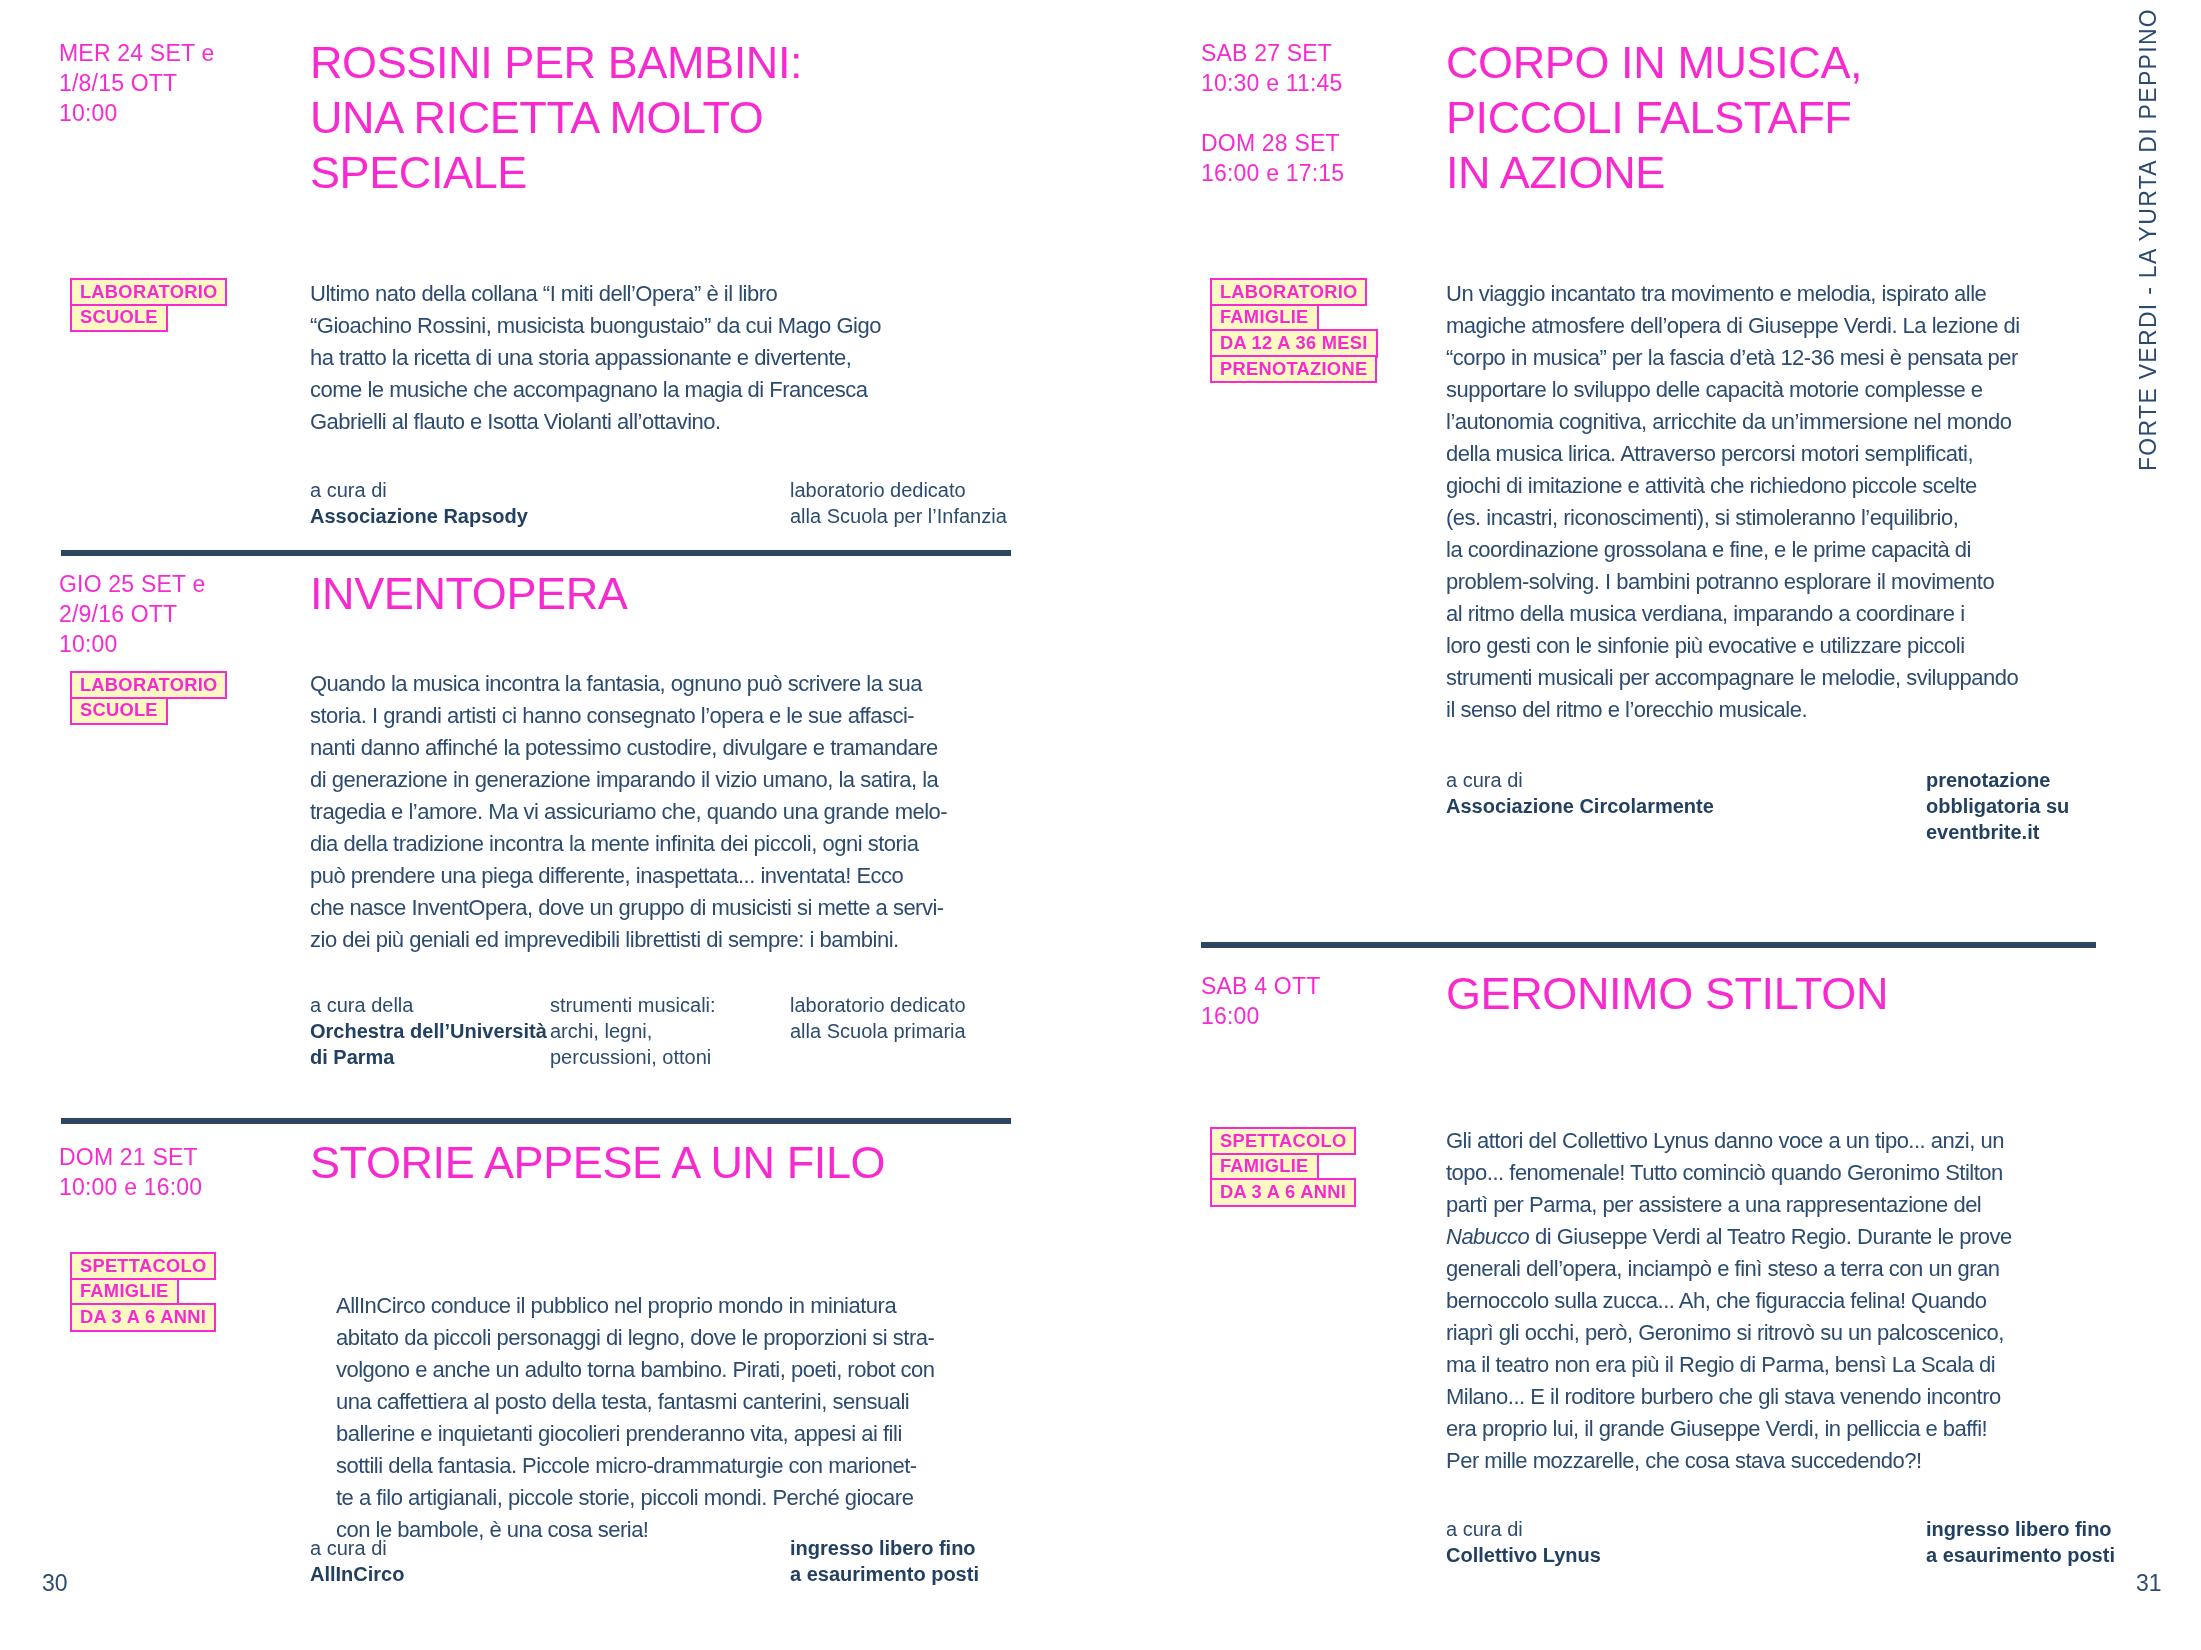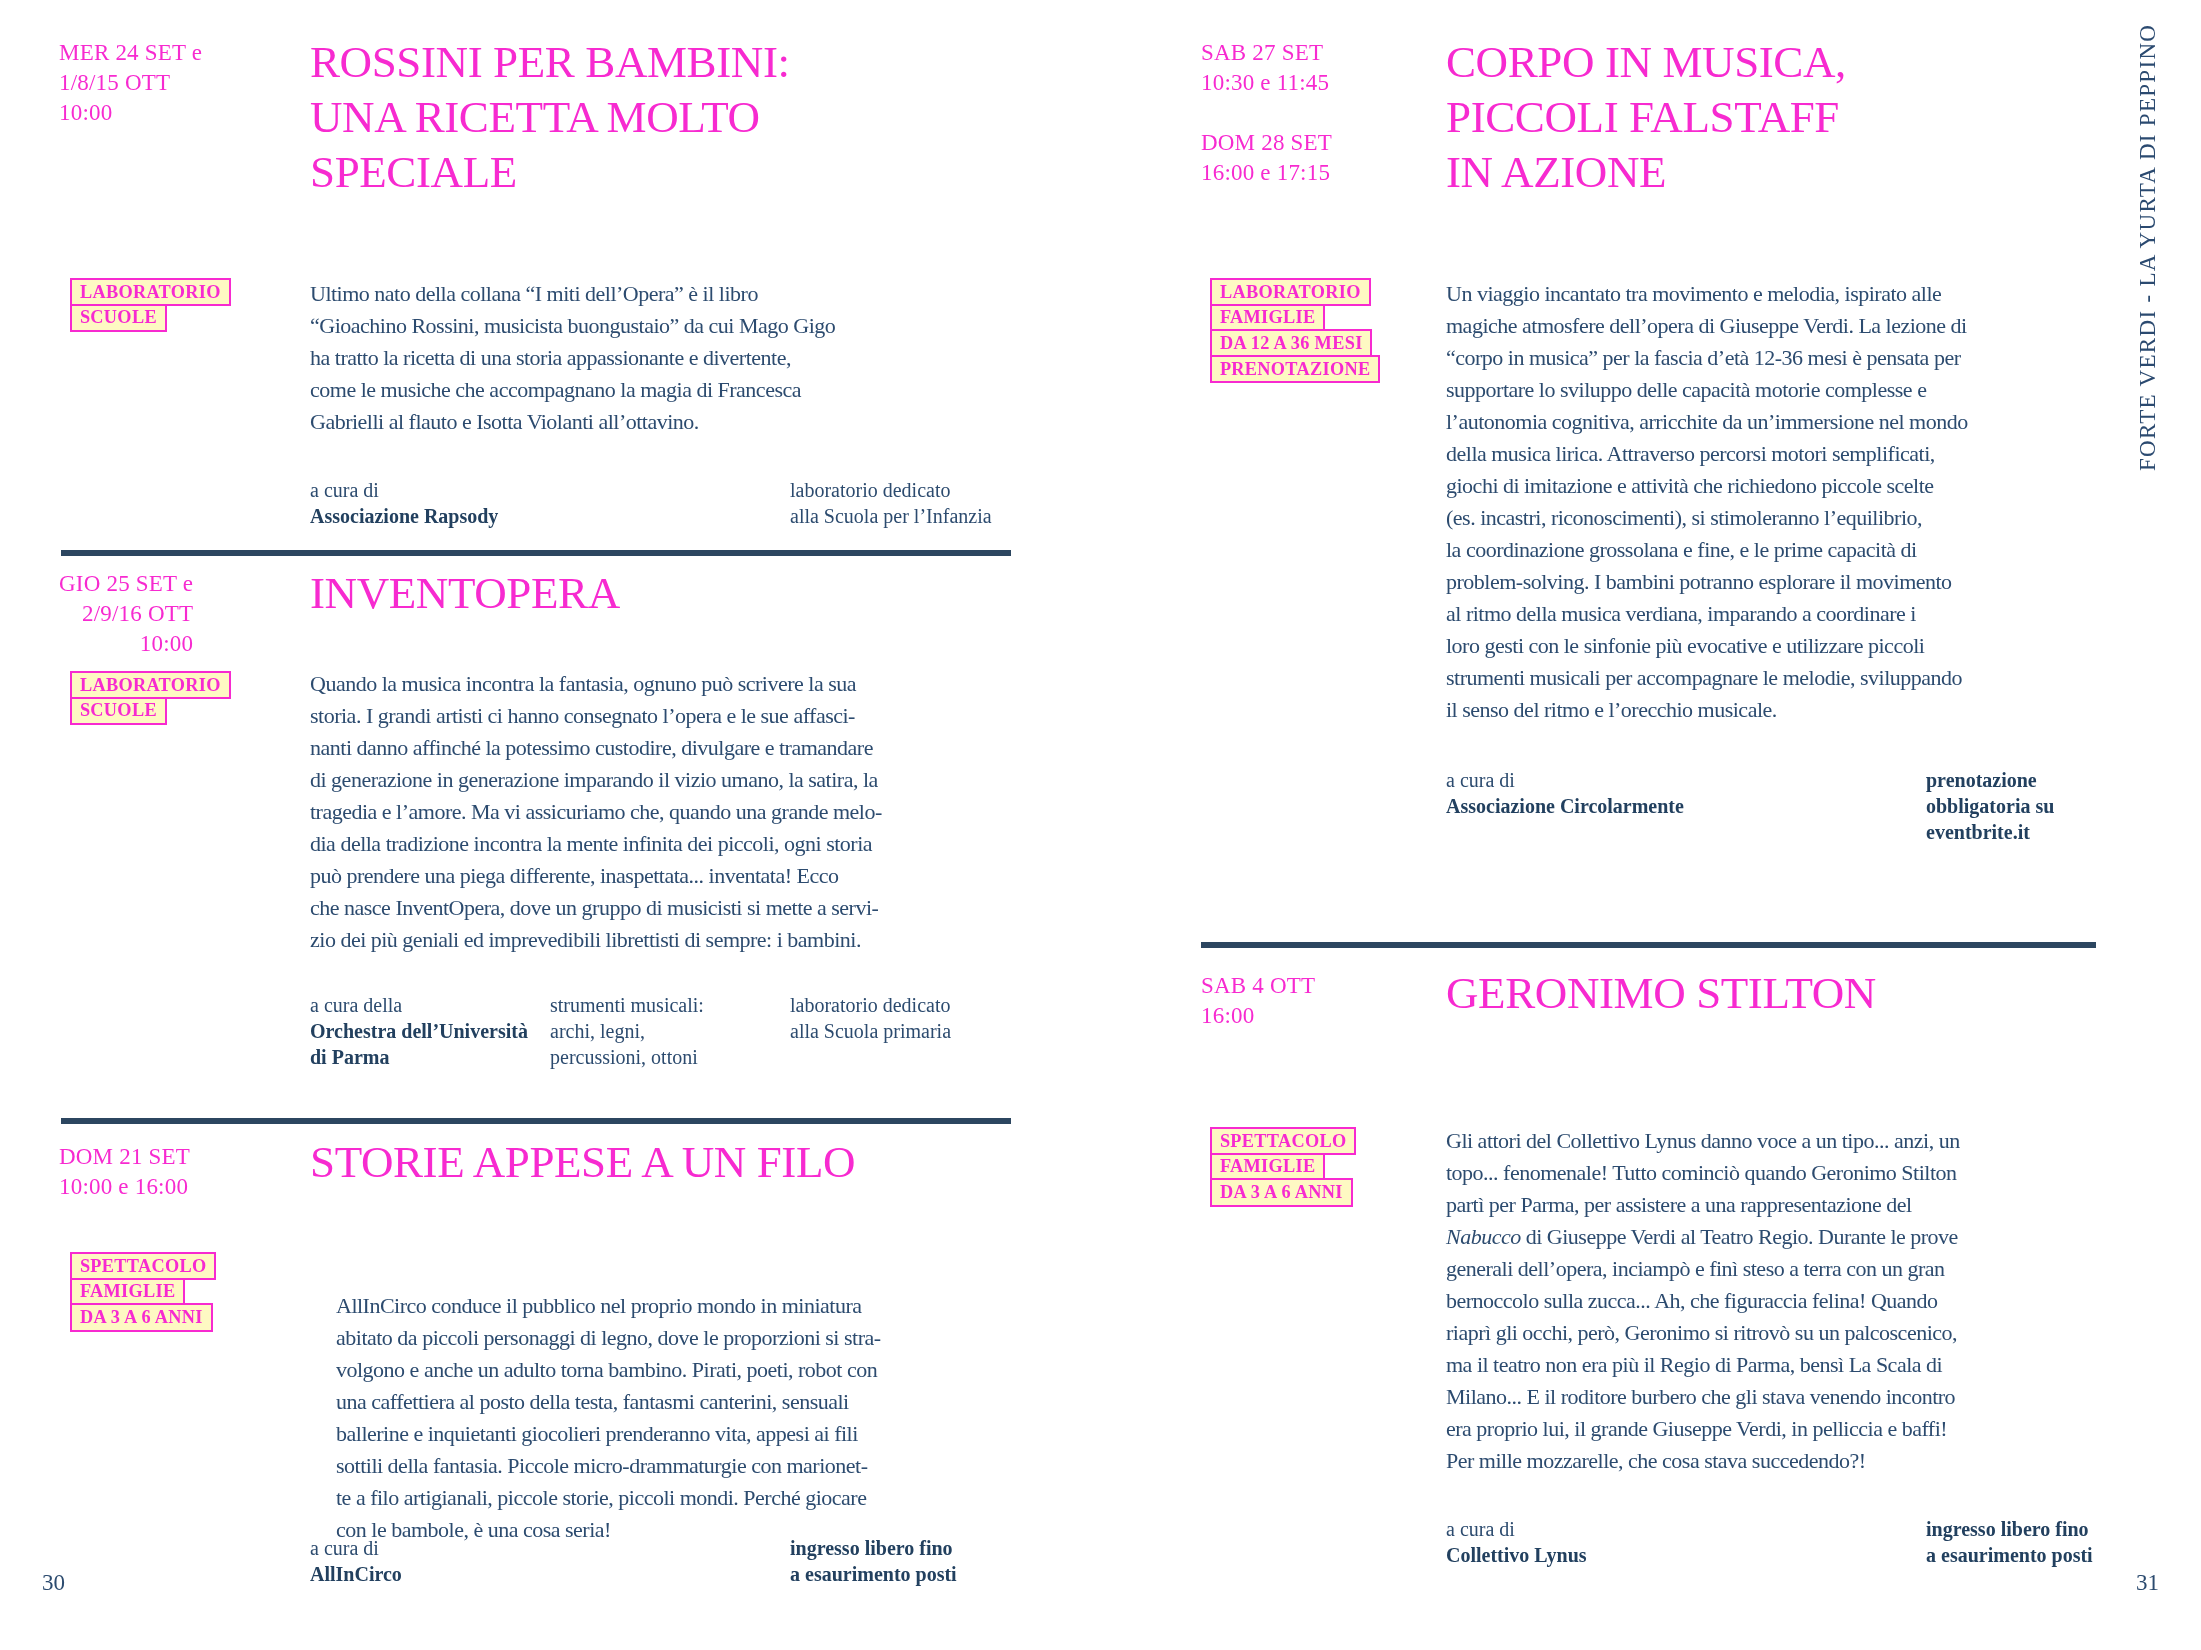--- a/index.html
+++ b/index.html
@@ -1,18 +1,18 @@
 <!DOCTYPE html>
 <html style="font-size:14px"><head>
 <meta charset="utf-8">
 <style>
   html,body{margin:0;padding:0;background:#ffffff;}
   .canvas{
     position:relative;width:2201px;height:1639px;background:#ffffff;overflow:hidden;
-    font-family:Liberation Serif, serif;color:#2B4A70;border-radius:27px;
+    font-family:Liberation Sans, sans-serif;color:#2B4A70;border-radius:27px;
   }
   .abs{position:absolute;}
   
   .dates{font-size:23px;line-height:30px;color:#F72AD0;letter-spacing:0.2px;}
   .date-line{min-height:30px;white-space:nowrap;}
   
   .title{font-size:45px;line-height:55px;color:#F72AD0;letter-spacing:-0.4px;font-weight:400;}
   .title-line{white-space:nowrap;}
   
   .tags{display:block;}
@@ -68,21 +68,21 @@
     <div class="fline">a cura di</div>
     <div class="fline bold">Associazione Rapsody</div>
   </div>
   <div class="abs fcol" style="left:790px;top:477px;">
     <div class="fline">laboratorio dedicato</div>
     <div class="fline">alla Scuola per l’Infanzia</div>
   </div>
 
   <div class="abs rule" style="left:61px;top:550px;width:950px;"></div>
 
-  <div class="abs dates" style="left:59px;top:569px;text-align:right;">
+  <div class="abs dates" style="left:59px;top:569px;">
     <div class="date-line">GIO 25 SET e</div>
     <div class="date-line">2/9/16 OTT</div>
     <div class="date-line">10:00</div>
   </div>
   <div class="abs title" style="left:310px;top:566px;">
     <div class="title-line">INVENTOPERA</div>
   </div>
   <div class="abs tags" style="left:70px;top:671px;">
     <div class="tag">LABORATORIO</div>
     <div class="tag">SCUOLE</div>

